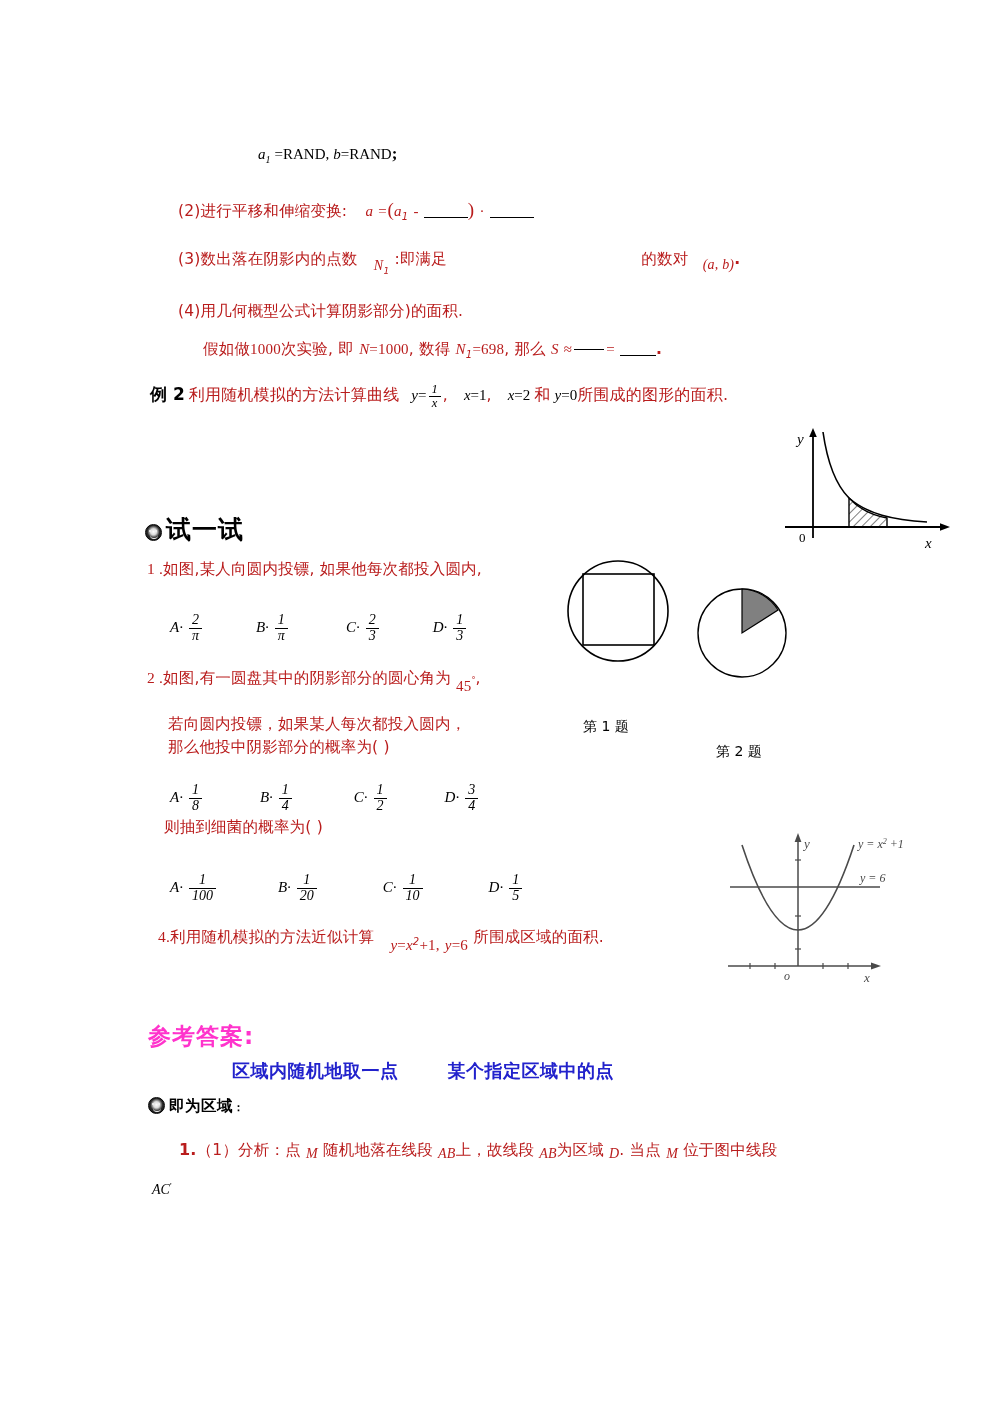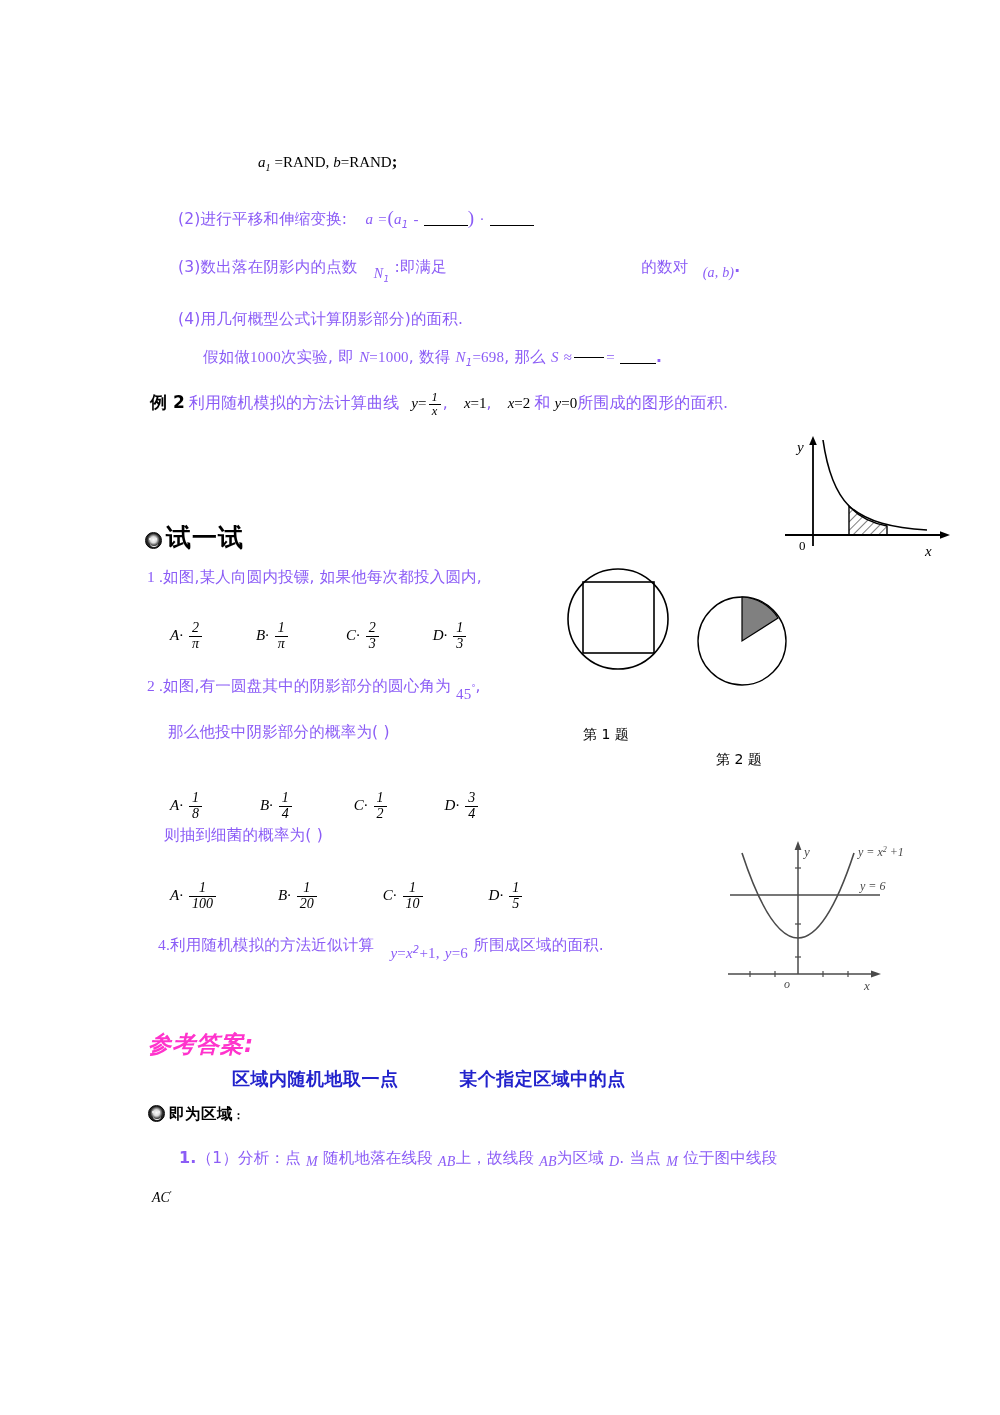--- a/index.html
+++ b/index.html
@@ -10,33 +10,33 @@
   body {
     width: 1000px;
     height: 1415px;
     position: relative;
     font-family: "Liberation Serif", "DejaVu Serif", serif;
     color: #000000;
     overflow: hidden;
   }
   .page {
     position: absolute;
-    left: 0; top: 16px;
+    left: 0; top: 8px;
     width: 1000px;
     height: 1111px;
   }
   .abs { position: absolute; }
 
   
   .cn {
     font-family: "DejaVu Sans", "Liberation Sans", sans-serif;
     font-size: 15.5px;
     line-height: 1.5;
     letter-spacing: 0.2px;
-    color: #8b5cf6;
+    color: #b91c1c;
   }
   .mi {            
     font-family: "Liberation Serif", "DejaVu Serif", serif;
     font-style: italic;
     font-size: 15px;
   }
   .mn {            
     font-family: "Liberation Serif", "DejaVu Serif", serif;
     font-style: normal;
     font-size: 15px;
@@ -128,24 +128,23 @@
     font-family: "DejaVu Sans", "Liberation Sans", sans-serif;
     font-weight: bold;
     font-size: 15.5px;
     letter-spacing: 0.5px;
   }
   .answer-title {
     font-family: "DejaVu Sans", "Liberation Sans", sans-serif;
     font-weight: bold;
     font-size: 23px;
     letter-spacing: 1px;
-    font-style: italic;
   }
   .answer-blue {
-    font-family: Liberation Mono, monospace;
+    font-family: Liberation Sans, sans-serif;
     font-weight: bold;
     font-size: 18px;
     letter-spacing: 0.5px;
   }
   .ex-label {
     font-family: "DejaVu Sans", "Liberation Sans", sans-serif;
     font-weight: bold;
     font-size: 17px;
   }
   .opt-row { white-space: nowrap; }
@@ -278,20 +277,21 @@
     </span>
   </div>
 
   <div class="abs cn" style="left:147px; top:658px; width:430px;">
     <div>
       <span class="qnum">2 .</span><span>如图,有一圆盘其中的阴影部分的圆心角为</span>
       <span class="mn" style="font-size:15px;vertical-align:-8px;">45</span><span style="font-size:8px;vertical-align:0px;">°</span><span>,</span>
     </div>
   </div>
   <div class="abs cn" style="left:168px; top:705px; width:420px;">
+    <div>若向圆内投镖，如果某人每次都投入圆内，</div>
     <div>那么他投中阴影部分的概率为(        )</div>
   </div>
   <div class="abs opt-row" style="left:170px; top:775px;">
     <span class="opt">
       <span class="lab">A</span><span class="lab">·</span>
       <span class="frac"><span class="num">1</span><span class="den">8</span></span>
     </span>
     <span style="display:inline-block;width:48px;"></span>
     <span class="opt">
       <span class="lab">B</span><span class="lab">·</span>

